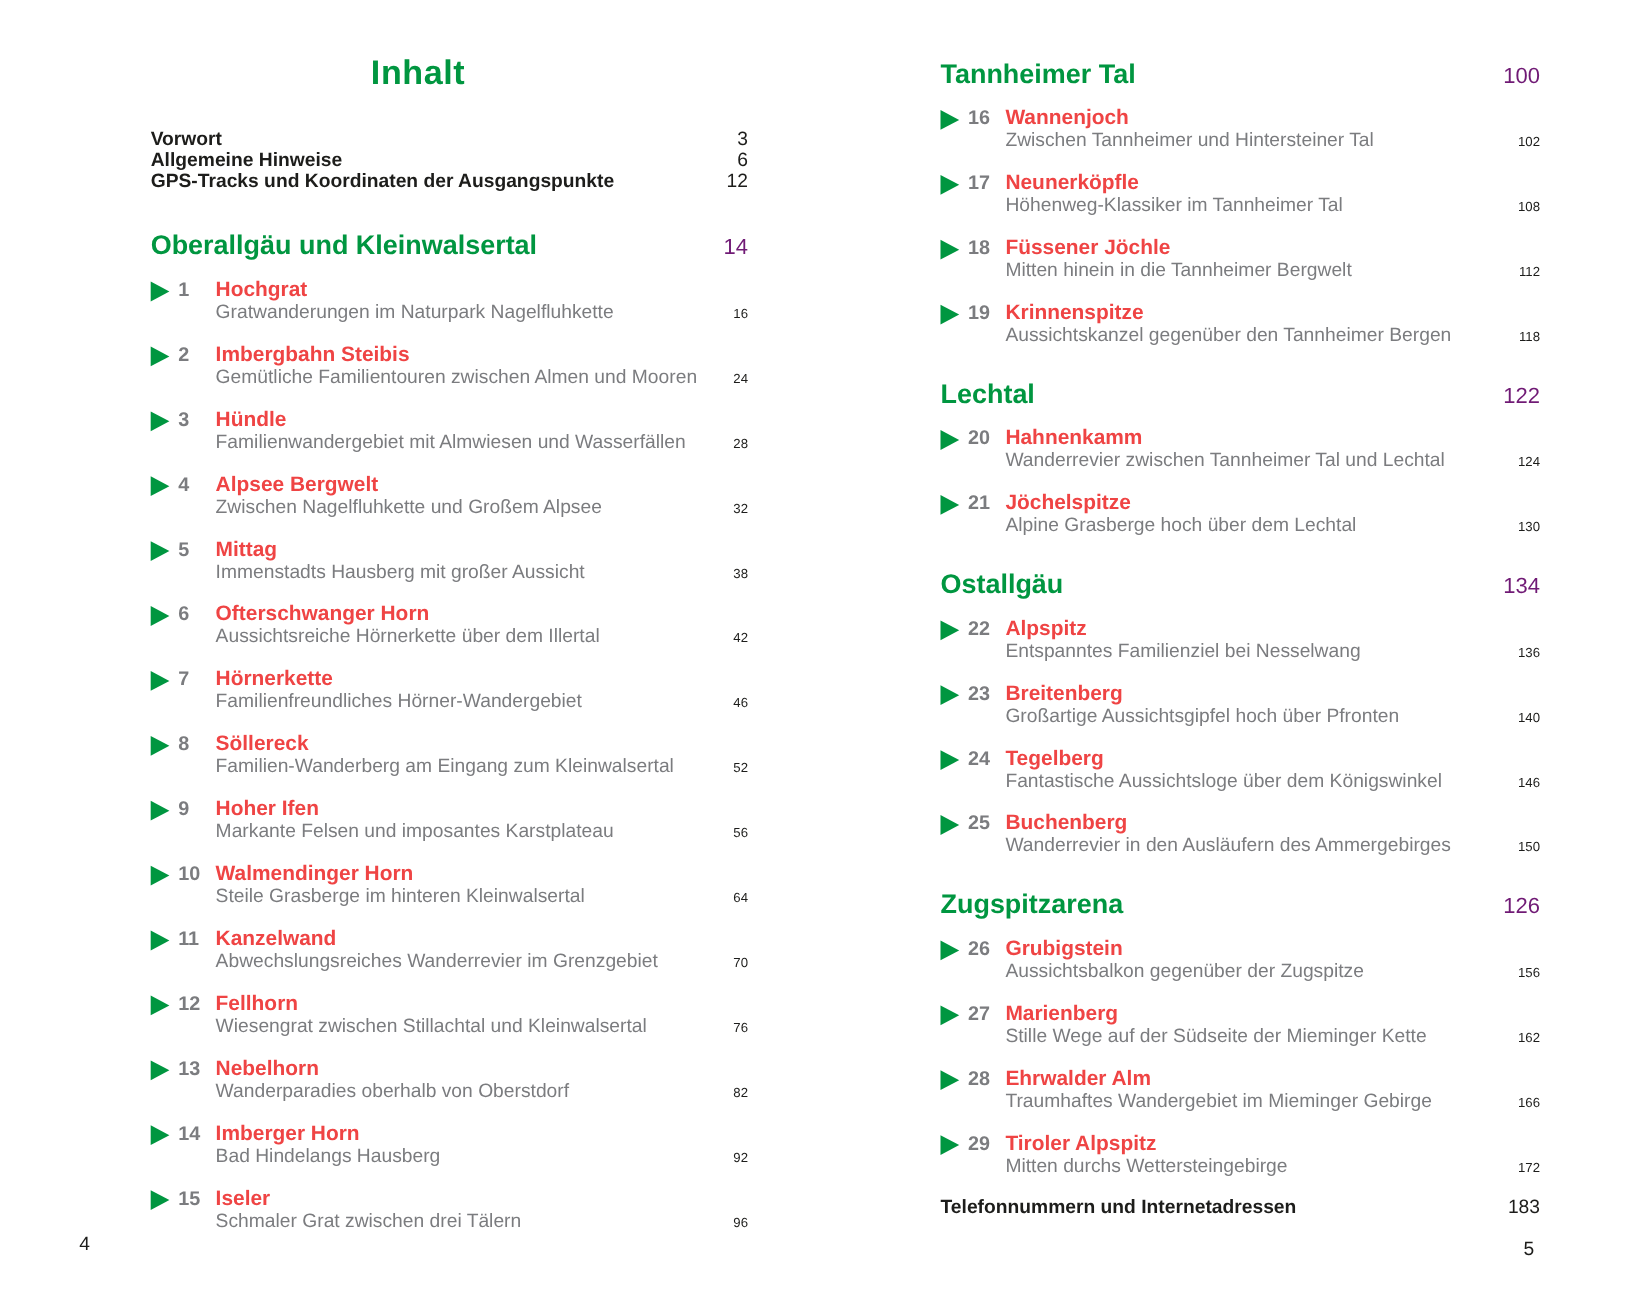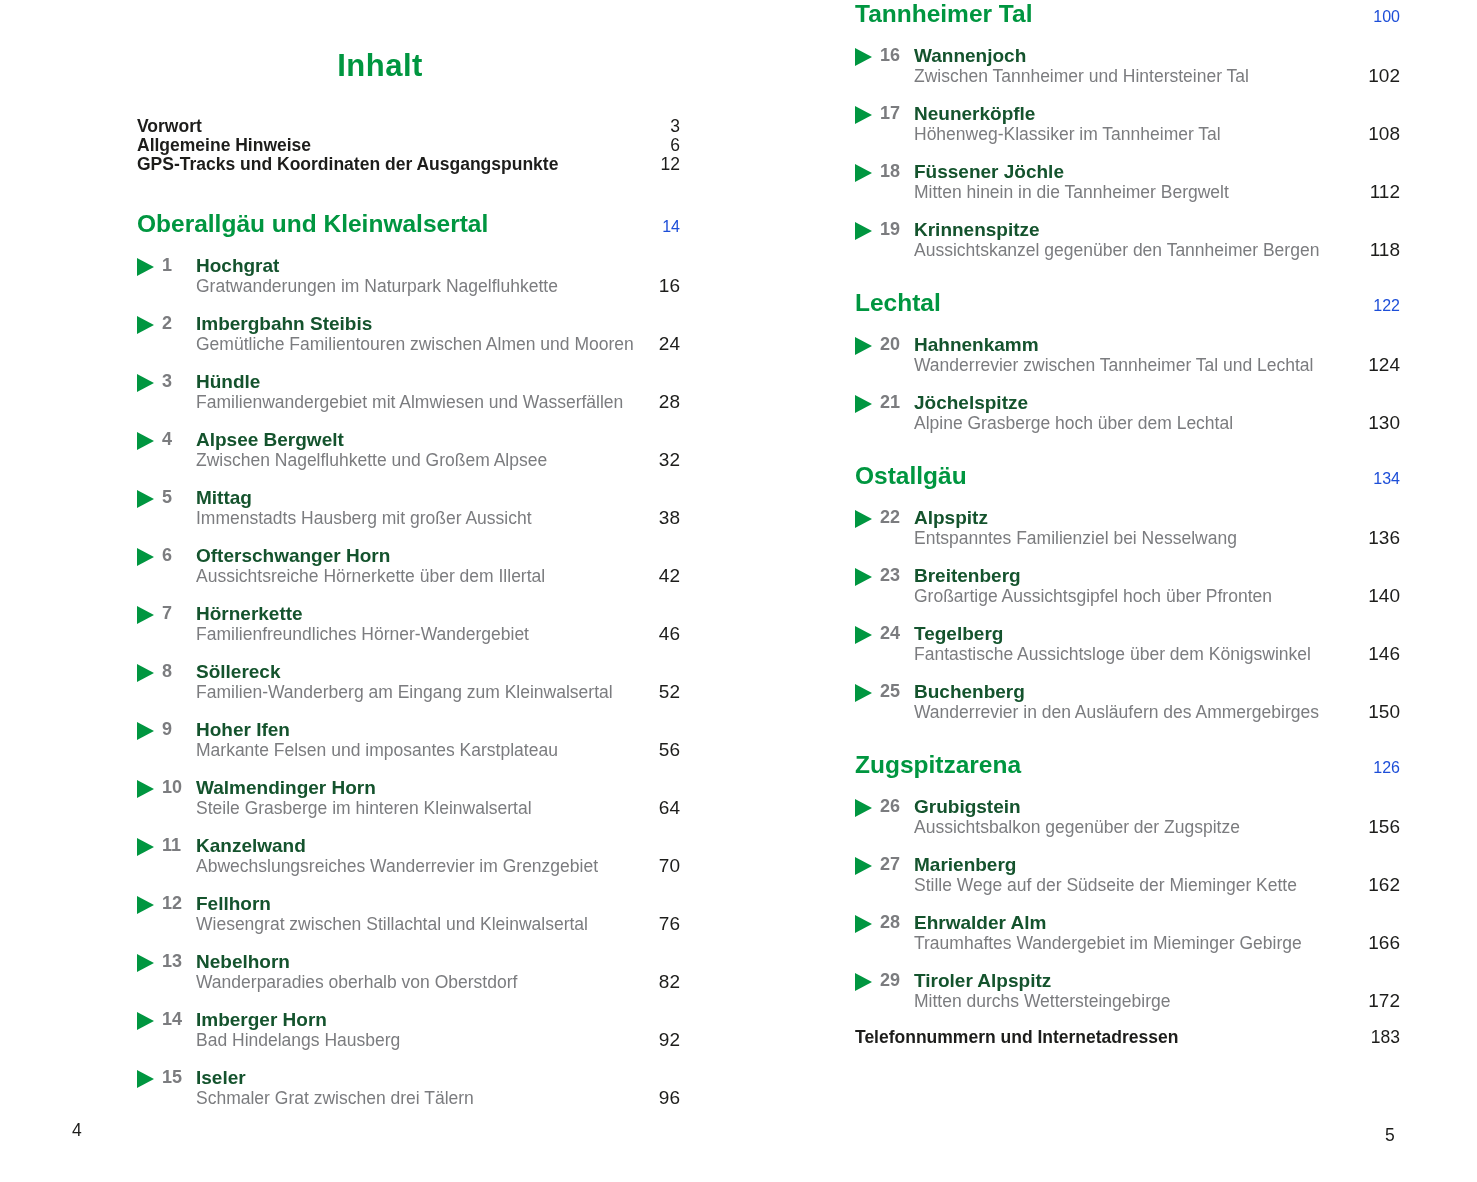--- a/index.html
+++ b/index.html
@@ -15,36 +15,36 @@
 
   .matter{margin-top:33px;}
   .matter-row{display:flex;justify-content:space-between;align-items:baseline;
     line-height:19px;font-size:17.5px;}
   .matter-label{font-weight:bold;color:#1d1d1b;}
   .matter-page{font-weight:normal;color:#1d1d1b;padding-left:10px;white-space:nowrap;}
 
   .section-heading{display:flex;justify-content:space-between;align-items:baseline;
     line-height:28px;}
   .section-heading .sec-name{font-size:24.5px;font-weight:bold;color:#009640;}
-  .section-heading .sec-page{font-size:16px;color:#1d4ed8;padding-left:10px;}
+  .section-heading .sec-page{font-size:20px;color:#701a75;padding-left:10px;}
 
   .items{margin-top:14px;}
   .item{position:relative;padding-left:59px;margin-bottom:17px;}
   .arrow{position:absolute;left:0;top:3px;width:0;height:0;
     border-left:17px solid #009640;border-top:9px solid transparent;
     border-bottom:9px solid transparent;}
   .num{position:absolute;left:25px;top:0;font-size:18px;font-weight:bold;
     color:#7b7c7f;line-height:21px;}
-  .item-title{font-size:19px;font-weight:bold;color:#14532d;line-height:21px;}
+  .item-title{font-size:19px;font-weight:bold;color:#ef4444;line-height:21px;}
   .item-subrow{display:flex;justify-content:space-between;align-items:baseline;
     line-height:19px;text-align:right;}
   .item-sub{font-size:17.5px;color:#7b7c7f;}
-  .item-page{font-size:19px;color:#1d1d1b;padding-left:8px;white-space:nowrap;}
-
-  .gap-first{}
+  .item-page{font-size:12px;color:#1d1d1b;padding-left:8px;white-space:nowrap;}
+
+  .gap-first{margin-top:54px;}
   .gap-next{margin-top:29px;justify-content:space-between;}
   .gap-left-first{margin-top:36px;}
   .endmatter{margin-top:15px;}
 
   .footer-page{position:absolute;font-size:17.5px;color:#1d1d1b;}
   .footer-left{left:72px;top:1120px;}
   .footer-right{left:1385px;top:1125px;}
 </style>
 </head>
 <body>

